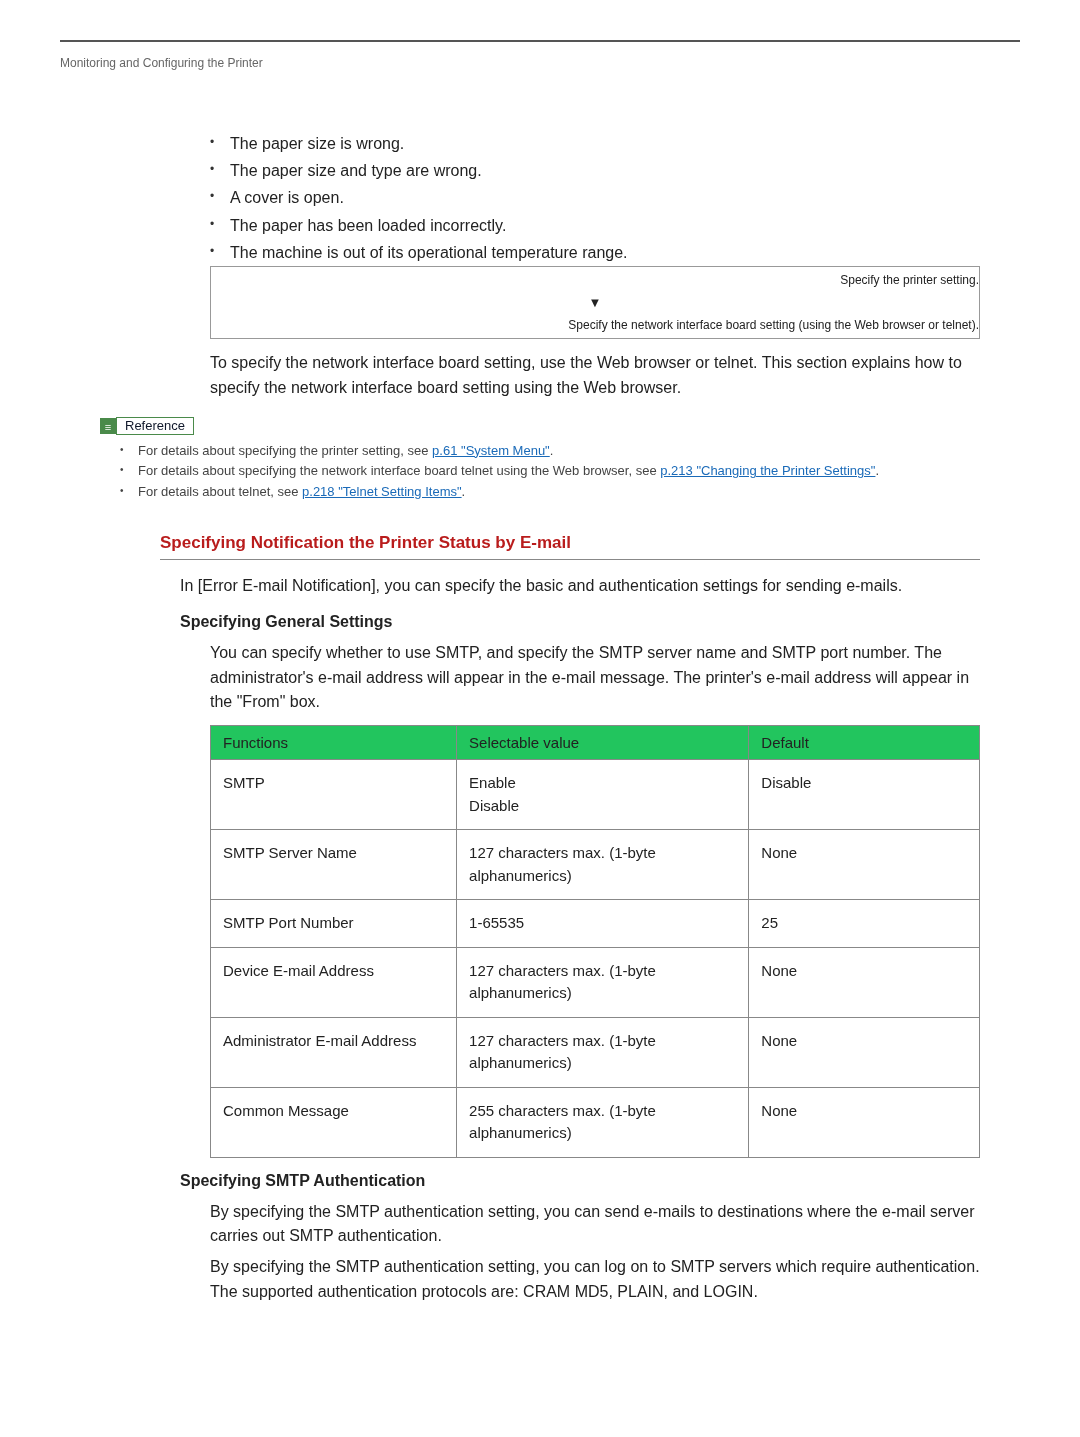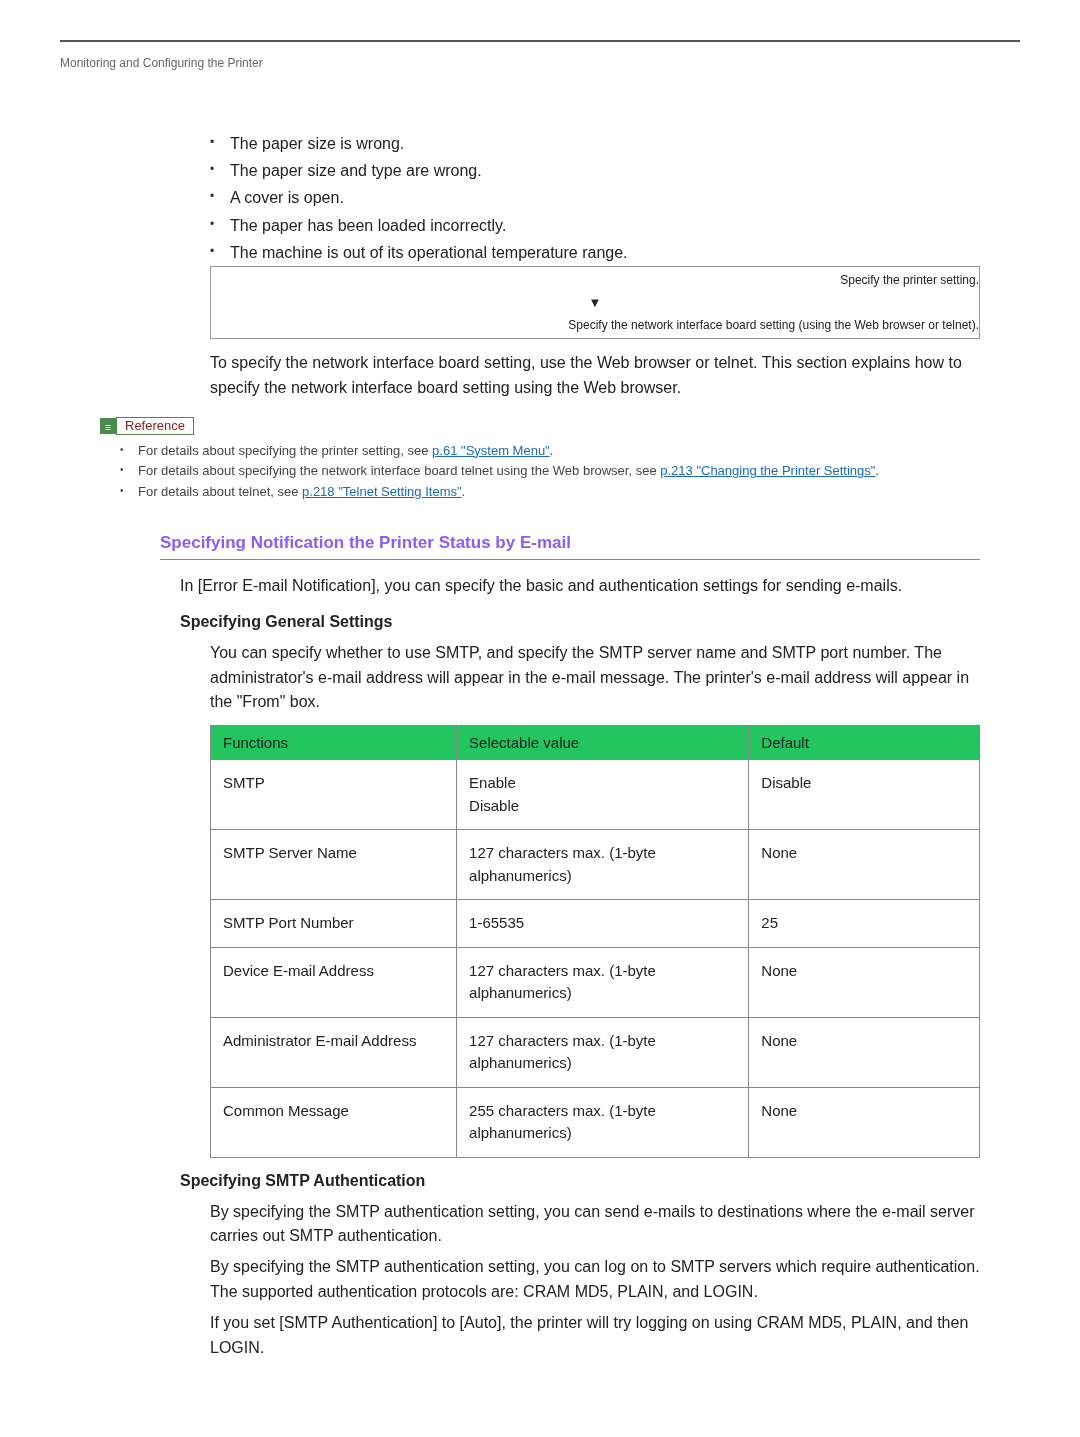--- a/index.html
+++ b/index.html
@@ -84,21 +84,21 @@
       height: 16px;
       background: #4a8a4a;
       color: #fff;
       text-align: center;
       font-size: 11px;
       line-height: 16px;
       border: 1px solid #4a8a4a;
     }
     .reference-label {
       border: 1px solid #4a8a4a;
-      color: #7f1d1d;
+      color: #0f172a;
       font-size: 13px;
       padding: 0 8px;
       line-height: 16px;
       background: #fff;
     }
     .ref-list {
       list-style: none;
       margin-left: -60px;
     }
     .ref-list li {
@@ -120,21 +120,21 @@
       color: #1a6ab8;
       text-decoration: underline;
       cursor: pointer;
     }
     .section-heading {
       font-weight: bold;
       font-size: 17px;
       border-bottom: 1px solid #888;
       padding-bottom: 6px;
       margin: 30px 0 14px -20px;
-      color: #8b5cf6;
+      color: #b91c1c;
     }
     .settings-table {
       width: 100%;
       border-collapse: collapse;
       margin: 10px 0 14px 0;
     }
     .settings-table th {
       background: #22c55e;
       text-align: left;
       font-weight: normal;
@@ -235,16 +235,15 @@
           <td>None</td>
         </tr>
       </tbody>
     </table>
   </div>
 
   <div class="bold-heading">Specifying SMTP Authentication</div>
   <div class="indent-block">
     <div class="para">By specifying the SMTP authentication setting, you can send e-mails to destinations where the e-mail server carries out SMTP authentication.</div>
     <div class="para">By specifying the SMTP authentication setting, you can log on to SMTP servers which require authentication. The supported authentication protocols are: CRAM MD5, PLAIN, and LOGIN.</div>
-    <div class="para">If you set [SMTP Authentication] to [Auto], the printer will try logging on using CRAM MD5, PLAIN, and then LOGIN.</div>
   </div>
 
 </div>
 
 </body></html>

